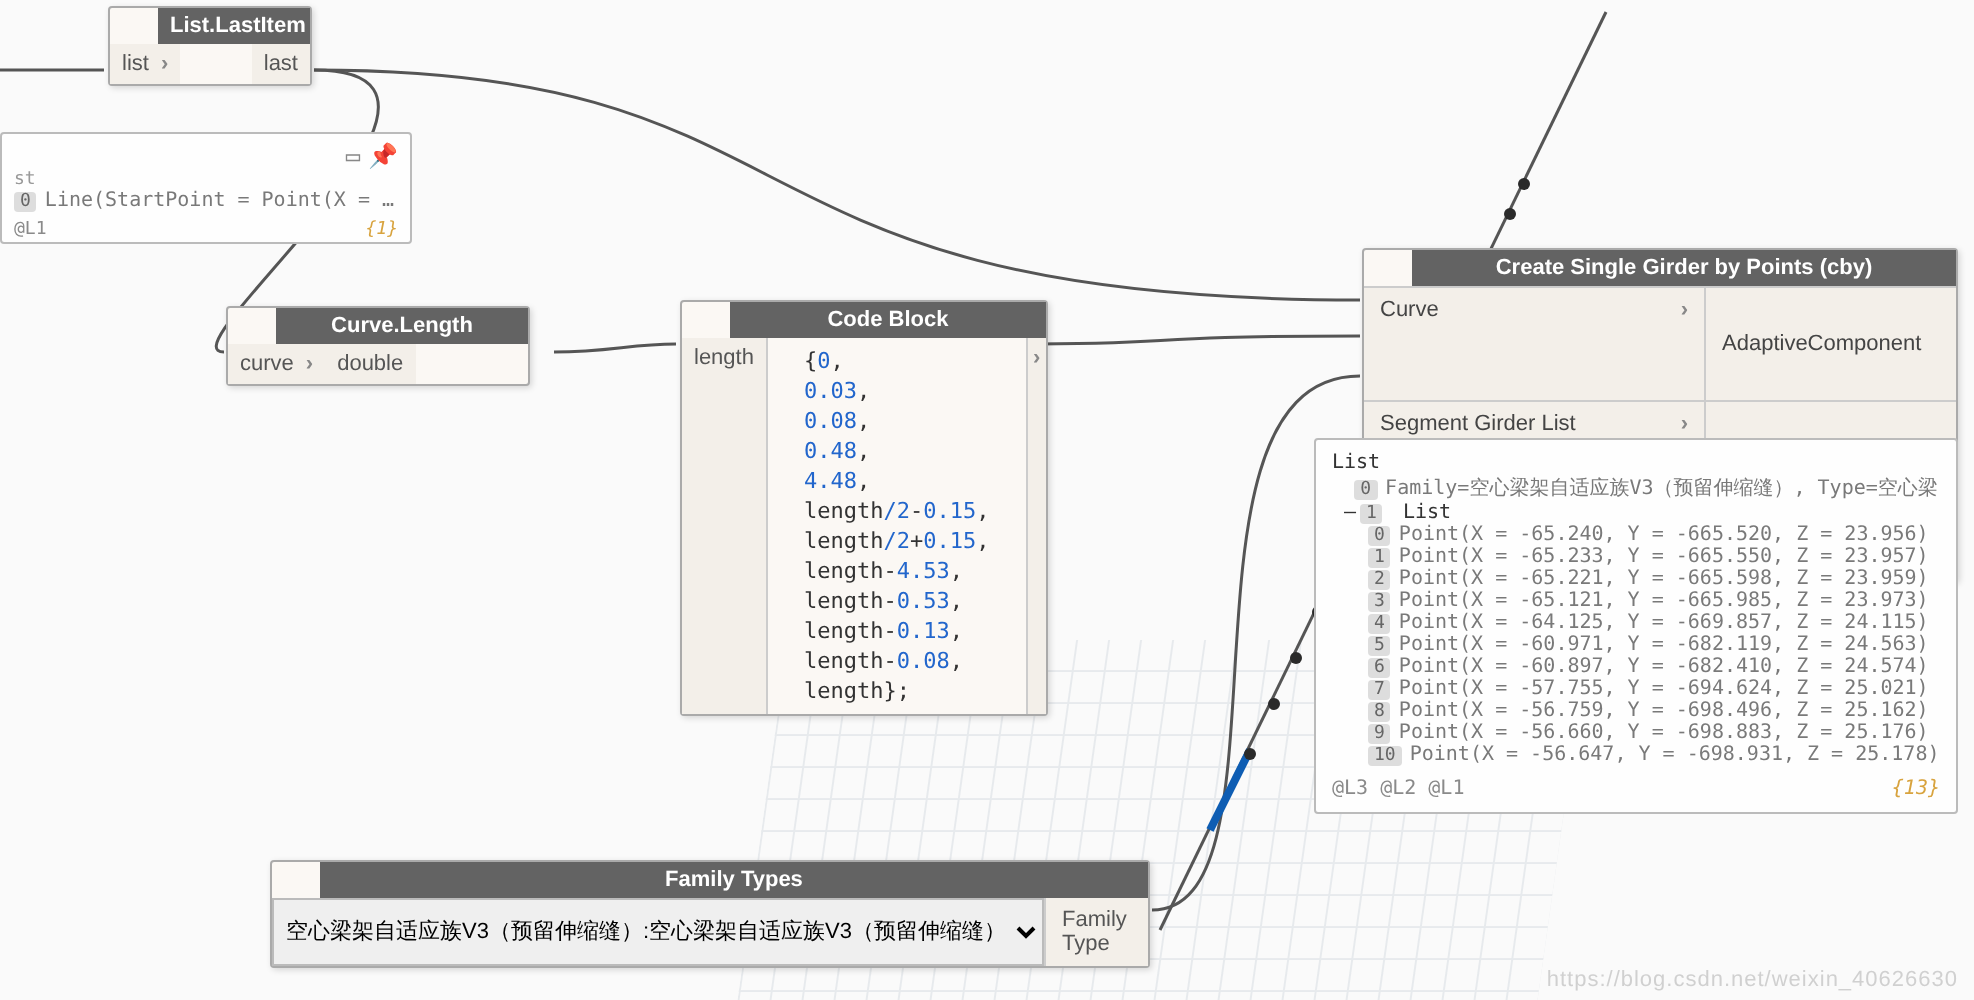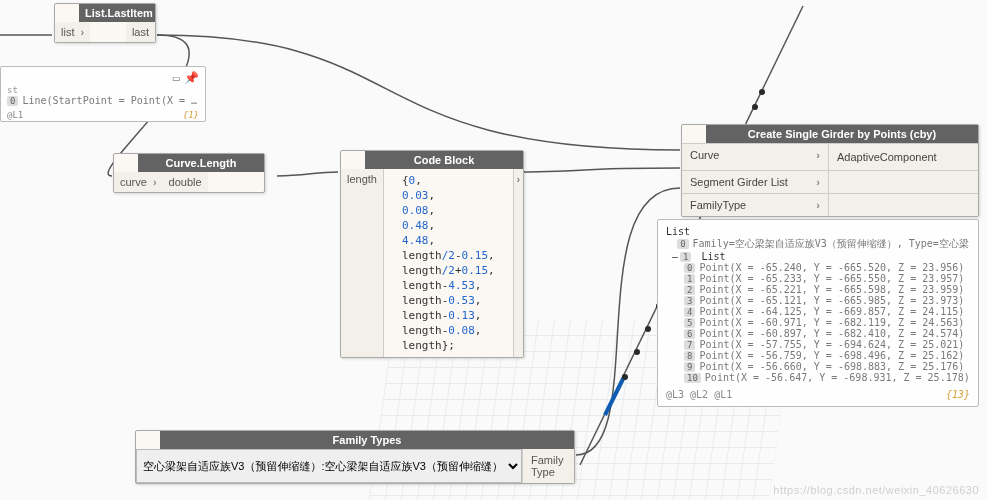--- a/index.html
+++ b/index.html
@@ -90,21 +90,21 @@
   .codearea .num { color:#2266cc; }
   .codebody .outport {
     width:14px; background:#f3efe9; border-left:1px solid #ccc;
     display:flex; align-items:flex-start; justify-content:center; padding-top:4px; color:#888;
   }
 
   .node.create-girder { left: 681px; top: 124px; width: 298px; }
   .node.create-girder .title { font-size:11px; }
   .create-girder .row { display:flex; border-top:1px solid #ccc; }
   .create-girder .row .in { flex:1; padding:5px 8px; background:#f3efe9; color:#444; display:flex; justify-content:space-between;}
-  .create-girder .row .out { width:150px; padding:7px 8px; background:#f3efe9; color:#444; border-left:1px solid #ccc;}
+  .create-girder .row .out { width:126px; padding:22px 8px; background:#f3efe9; color:#444; border-left:1px solid #ccc;}
 
   .node.family-types { left: 135px; top: 430px; width: 440px; }
   .family-types .body { display:flex; }
   .family-types select {
     flex:1; border:1px solid #bbb; font-size:11px; padding:2px;
     font-family: Arial, sans-serif;
   }
   .family-types .out { width:92px; background:#f3efe9; border-left:1px solid #ccc; padding:5px 8px; color:#555;}
 
   

